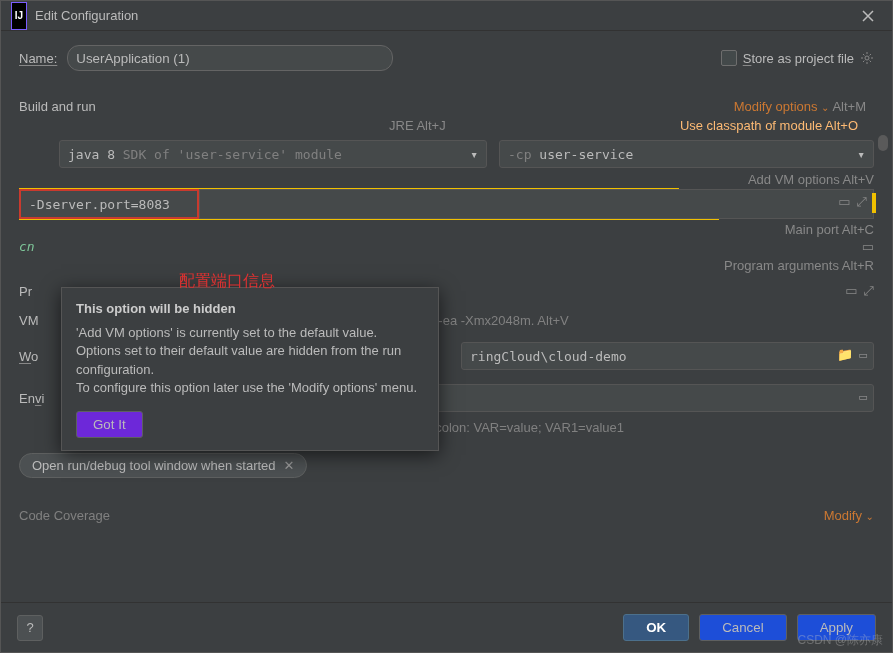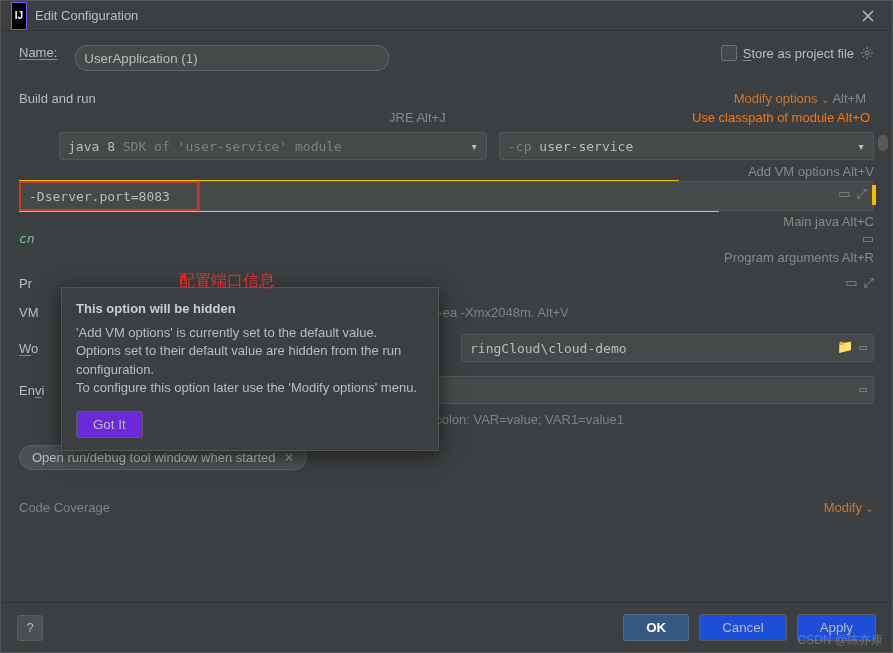--- a/index.html
+++ b/index.html
@@ -47,21 +47,21 @@
       display: flex; align-items: center; justify-content: center;
       cursor: pointer; color: #bbbbbb;
     }
     .content {
       flex: 1;
       padding: 14px 18px 8px 18px;
       position: relative;
       overflow: hidden;
       background: #3c3f41;
     }
-    .row { display: flex; align-items: flex-start; margin-bottom: 20px; gap: 18px; }
+    .row { display: flex; align-items: center; margin-bottom: 28px; gap: 10px; }
     .label-col { color: #bbbbbb; }
     .underline { text-decoration: underline; text-decoration-color: #888; text-underline-offset: 2px; }
     .text-input {
       background: #45494a;
       border: 1px solid #646464;
       color: #bbbbbb;
       padding: 4px 8px;
       height: 26px;
       border-radius: 12px;
     }
@@ -257,21 +257,21 @@
     <div style="position:relative; margin-top:18px;">
       <div class="section-title">Build and run</div>
       <div style="position:absolute; right:8px; top:0;">
         <span class="modify-options"><span>Modify options</span> <span style="font-size:10px">⌄</span></span>
         <span style="color:#888">Alt+M</span>
       </div>
     </div>
 
     <div style="position:relative; height:18px; margin-top:2px;">
       <span style="position:absolute; left:370px; color:#888">JRE Alt+J</span>
-      <span style="position:absolute; right:4px; color:#f97316">Use classpath of module Alt+O</span>
+      <span style="position:absolute; right:16px; color:#fdba74">Use classpath of module Alt+O</span>
     </div>
 
     <div class="build-row">
       <div class="dropdown" style="flex:0 0 428px">
         <span class="dd-text"><span>java 8</span><span class="dd-gray"> SDK of 'user-service' module</span></span>
         <span class="dropdown-arrow">▾</span>
       </div>
       <div class="dropdown" style="flex:1">
         <span class="dd-text"><span class="dd-gray">-cp </span><span>user-service</span></span>
         <span class="dropdown-arrow">▾</span>
@@ -288,21 +288,21 @@
       <div style="flex:1; position:relative; background:#45494a; border:1px solid #555; height:30px;">
         <div class="input-icons">
           <span>▭</span>
           <span>⤢</span>
         </div>
       </div>
       <div style="position:absolute; right:-2px; top:4px; width:4px; height:20px; background:#f0c000;"></div>
     </div>
     <div class="yellow-line" style="margin:0; width:700px"></div>
 
-    <div class="field-hint-right" style="text-align:right; margin-top:2px;">Main java Alt+C</div>
+    <div class="field-hint-right" style="text-align:right; margin-top:2px;">Main port Alt+C</div>
 
     <div class="field-row" style="margin-top:2px;">
       <span class="field-label" style="color:#7ec699; font-style:italic; font-family:Consolas,monospace">cn</span>
       <div style="flex:1"></div>
       <div class="input-icons" style="position:static">
           <span>▭</span>
         </div>
     </div>
 
     <div class="field-hint-right" style="text-align:right; margin-top:4px;">Program arguments Alt+R</div>

